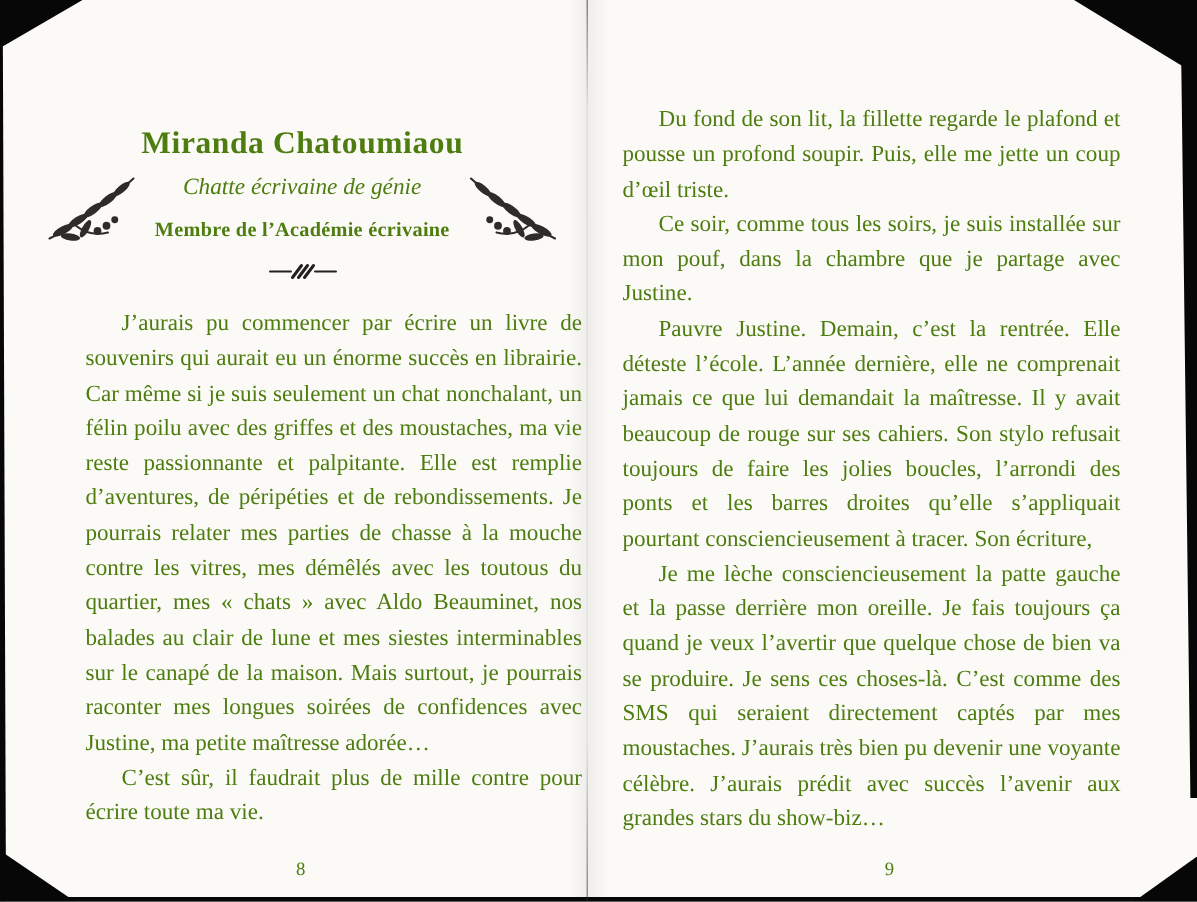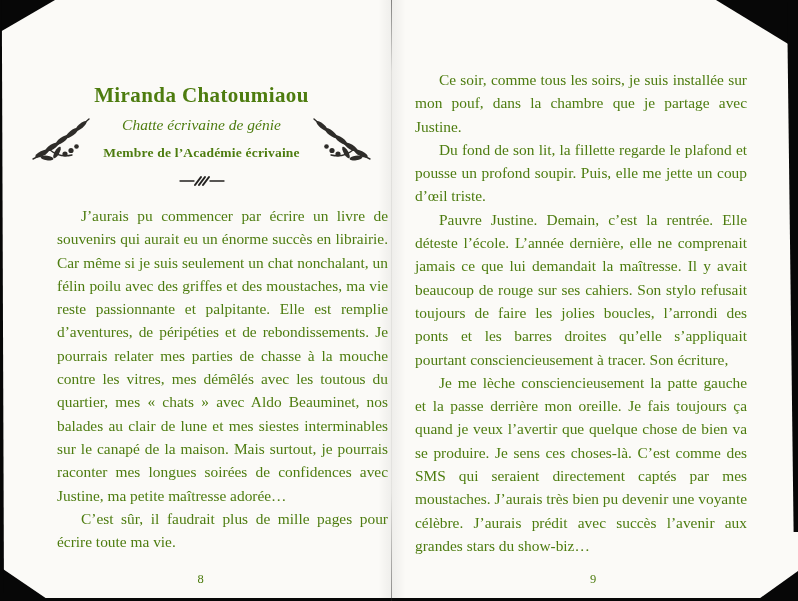--- a/index.html
+++ b/index.html
@@ -128,30 +128,30 @@
             <path d="M16 11 L22 3"></path>
             <path d="M20 11 L26 3"></path>
             <path d="M24 11 L30 3"></path>
           </g>
         </svg>
       </div>
     </header>
 
     <div class="body-text">
       <p>J’aurais pu commencer par écrire un livre de souvenirs qui aurait eu un énorme succès en librairie. Car même si je suis seulement un chat nonchalant, un félin poilu avec des griffes et des moustaches, ma vie reste passionnante et palpitante. Elle est remplie d’aventures, de péripéties et de rebondissements. Je pourrais relater mes parties de chasse à la mouche contre les vitres, mes démêlés avec les toutous du quartier, mes « chats » avec Aldo Beauminet, nos balades au clair de lune et mes siestes interminables sur le canapé de la maison. Mais surtout, je pourrais raconter mes longues soirées de confidences avec Justine, ma petite maîtresse adorée…</p>
-      <p>C’est sûr, il faudrait plus de mille pages pour écrire toute ma vie.</p>
+      <p>C’est sûr, il faudrait plus de mille contre pour écrire toute ma vie.</p>
     </div>
 
     <div class="folio">8</div>
   </section>
 
   <section class="page page-right">
     <div class="body-text">
+      <p>Du fond de son lit, la fillette regarde le plafond et pousse un profond soupir. Puis, elle me jette un coup d’œil triste.</p>
       <p>Ce soir, comme tous les soirs, je suis installée sur mon pouf, dans la chambre que je partage avec Justine.</p>
-      <p>Du fond de son lit, la fillette regarde le plafond et pousse un profond soupir. Puis, elle me jette un coup d’œil triste.</p>
       <p>Pauvre Justine. Demain, c’est la rentrée. Elle déteste l’école. L’année dernière, elle ne comprenait jamais ce que lui demandait la maîtresse. Il y avait beaucoup de rouge sur ses cahiers. Son stylo refusait toujours de faire les jolies boucles, l’arrondi des ponts et les barres droites qu’elle s’appliquait pourtant consciencieusement à tracer. Son écriture,</p>
       <p>Je me lèche consciencieusement la patte gauche et la passe derrière mon oreille. Je fais toujours ça quand je veux l’avertir que quelque chose de bien va se produire. Je sens ces choses-là. C’est comme des SMS qui seraient directement captés par mes moustaches. J’aurais très bien pu devenir une voyante célèbre. J’aurais prédit avec succès l’avenir aux grandes stars du show-biz…</p>
     </div>
 
     <div class="folio">9</div>
   </section>
 
 </div>
 
 </body></html>

